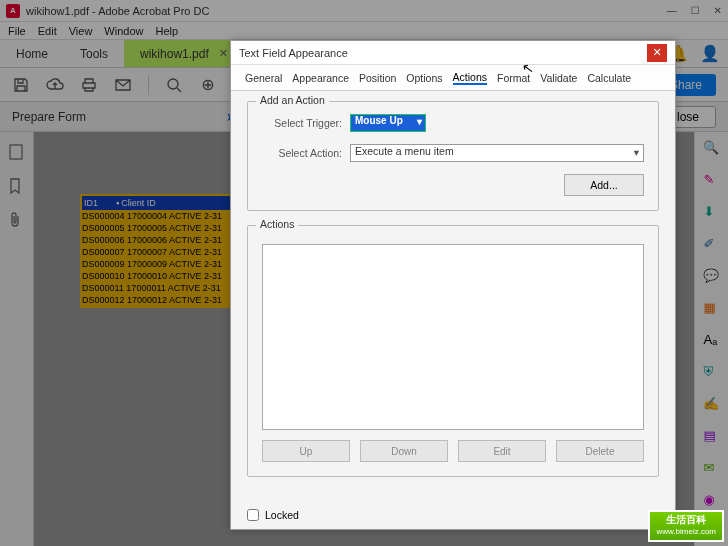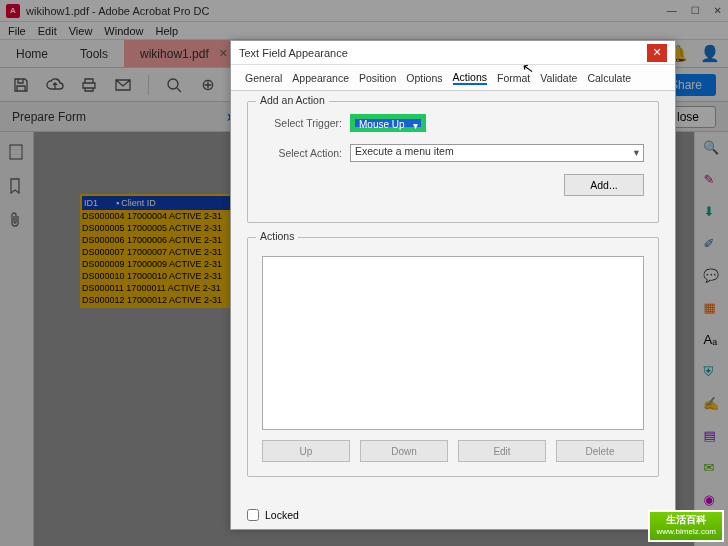--- a/index.html
+++ b/index.html
@@ -10,21 +10,21 @@
 .titlebar .pdf-icon { width: 14px; height: 14px; background: #e03; border-radius: 2px; margin-right: 6px; display:flex;align-items:center;justify-content:center;color:#fff;font-size:8px;font-weight:bold;}
 .titlebar .title { flex: 1; }
 .win-controls { display: flex; gap: 14px; color: #555; font-size: 10px; }
 
 
 .menubar { height: 18px; background: #fff; display: flex; align-items: center; gap: 12px; padding: 0 8px; font-size: 11px; color: #222; border-bottom: 1px solid #ddd; }
 
 
 .tabrow { height: 28px; background: #fafafa; display: flex; align-items: stretch; border-bottom: 1px solid #ccc; position:relative;}
 .tab { display: flex; align-items: center; padding: 0 16px; font-size: 12px; color: #333; }
-.tab.doc { background: #fca5a5; border-right: 1px solid #ccc; position:relative;}
+.tab.doc { background: #bef264; border-right: 1px solid #ccc; position:relative;}
 .tab.doc .close-x { margin-left: 10px; color:#666; font-size:11px;}
 .tabrow .right-icons{ margin-left:auto; display:flex; align-items:center; gap:12px; padding-right:8px; color:#555;}
 
 
 .toolbar { height: 34px; background: #f7f7f7; display: flex; align-items: center; gap: 16px; padding: 0 12px; border-bottom: 1px solid #ccc; }
 .toolbar .ico { width: 18px; height: 18px; color: #555; display:flex;align-items:center;justify-content:center;}
 .toolbar .sep { width:1px; height:20px; background:#ccc; }
 .toolbar .share-btn { margin-left:auto; background:#0a84ff; color:#fff; padding:4px 14px; border-radius:3px; font-size:12px; display:flex; align-items:center; gap:6px;}
 
 
@@ -53,21 +53,21 @@
 .dialog{ position:absolute; left:230px; top:40px; width:446px; height:490px; background:#f4f4f4; border:1px solid #999; box-shadow:0 0 8px rgba(0,0,0,.25); display:flex; flex-direction:column; }
 .dlg-title{ height:24px; display:flex; align-items:center; padding:0 8px; font-size:11px; color:#333; background:#fff; border-bottom:1px solid #ddd;}
 .dlg-title .xbtn{ margin-left:auto; width:20px; height:18px; background:#d03020; color:#fff; display:flex; align-items:center; justify-content:center; font-size:11px;}
 .dlg-tabs{ height:26px; display:flex; align-items:center; gap:10px; padding:0 14px; font-size:10.5px; color:#333; border-bottom:1px solid #ccc; background:#fdfdfd;}
 .dlg-tabs .t.active{ color:#000; border-bottom:2px solid #0066d6;}
 .dlg-body{ flex:1; padding:10px 16px 10px 16px; font-size:11px; color:#333; display:flex; flex-direction:column;}
 .group{ border:1px solid #bbb; border-radius:2px; padding:12px 14px 14px 14px; margin-bottom:14px; position:relative;}
 .group-title{ position:absolute; top:-8px; left:8px; background:#f4f4f4; padding:0 4px; font-size:10.5px;}
 .row{ display:flex; align-items:center; margin-bottom:12px;}
 .row label{ width:80px; text-align:right; margin-right:8px; color:#555; font-size:10.5px;}
-.trigger-select{ width:76px; height:18px; background:#1a5fd8; color:#fff; font-size:10px; border:5px solid #22c55e; padding:0 4px; position:relative;}
+.trigger-select{ width:76px; height:18px; background:#1a5fd8; color:#fff; font-size:10px; border:1px solid #22c55e; padding:0 4px; position:relative;font-weight:bold;}
 .trigger-select::after{content:"▾"; position:absolute; right:3px; top:1px; color:#fff;}
 .action-select{ flex:1; height:18px; background:#fff; border:1px solid #999; font-size:10.5px; padding:0 4px; position:relative;}
 .action-select::after{content:"▾"; position:absolute; right:4px; top:1px; color:#555;}
 .add-btn{ margin-left:auto; width:80px; height:22px; background:#e8e8e8; border:1px solid #aaa; font-size:10.5px;}
 .actions-list{ flex:1; border:1px solid #aaa; background:#fff; margin-top:6px;}
 .btnrow{ display:flex; gap:10px; margin-top:10px;}
 .btnrow button{ flex:1; height:22px; background:#e6e6e6; border:1px solid #bbb; color:#888; font-size:10px;}
 .locked-row{ display:flex; align-items:flex-start; gap:6px; padding:8px 16px; font-size:10.5px;}
 .locked-row input{ width:12px; height:12px;}
 
@@ -236,21 +236,21 @@
     <div class="group">
       <div class="group-title">Add an Action</div>
       <div class="row">
         <label>Select Trigger:</label>
         <div class="trigger-select">Mouse Up</div>
       </div>
       <div class="row">
         <label>Select Action:</label>
         <div class="action-select">Execute a menu item</div>
       </div>
-      <div class="row" style="margin-bottom:12px;align-items:center;">
+      <div class="row" style="margin-bottom:0;align-items:center;">
         <button class="add-btn">Add...</button>
       </div>
     </div>
     <div class="group" style="flex:1; display:flex; flex-direction:column;">
       <div class="group-title">Actions</div>
       <div class="actions-list"></div>
       <div class="btnrow">
         <button disabled="">Up</button>
         <button disabled="">Down</button>
         <button disabled="">Edit</button>

